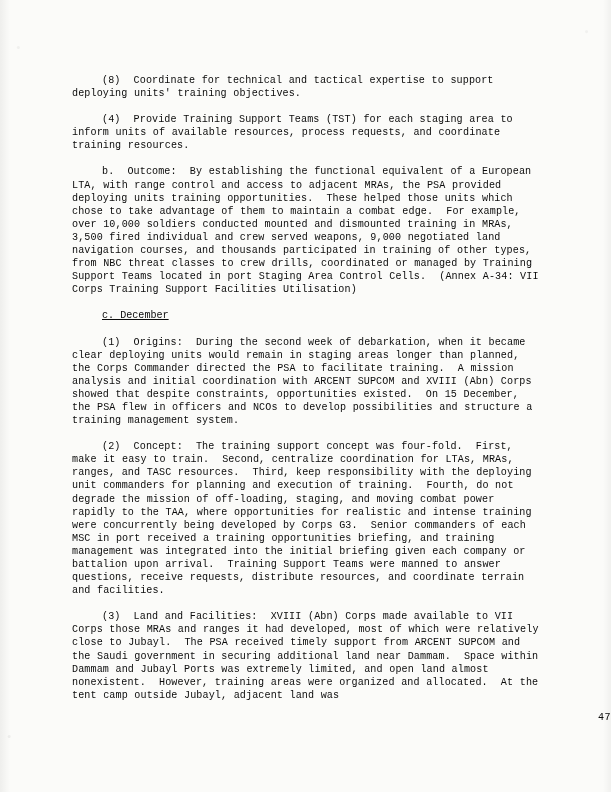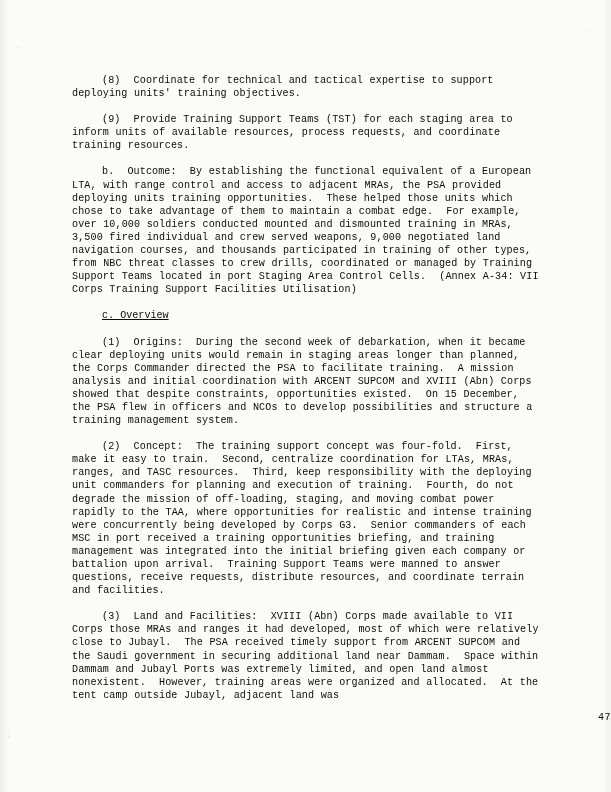--- a/index.html
+++ b/index.html
@@ -71,26 +71,26 @@
   }
 </style>
 </head>
 <body>
 
 <div class="page">
   <div class="content">
 
     <p class="para" style="text-indent: 30px;">(8)  Coordinate for technical and tactical expertise to support deploying units' training objectives.</p>
 
-    <p class="para" style="text-indent: 30px;">(9)  Provide Training Support Teams (TST) for each staging area to inform units of available resources, process requests, and coordinate training resources.</p>
+    <p class="para" style="text-indent: 30px;">(4)  Provide Training Support Teams (TST) for each staging area to inform units of available resources, process requests, and coordinate training resources.</p>
 
     <p class="para" style="text-indent: 30px;">b.  Outcome:  By establishing the functional equivalent of a European LTA, with range control and access to adjacent MRAs, the PSA provided deploying units training opportunities.  These helped those units which chose to take advantage of them to maintain a combat edge.  For example, over 10,000 soldiers conducted mounted and dismounted training in MRAs, 3,500 fired individual and crew served weapons, 9,000 negotiated land navigation courses, and thousands participated in training of other types, from NBC threat classes to crew drills, coordinated or managed by Training Support Teams located in port Staging Area Control Cells.  (Annex A-34: VII Corps Training Support Facilities Utilisation)</p>
 
     <p class="heading-line">
-      <span class="indent"></span><span class="u">c.  Overview</span>
+      <span class="indent"></span><span class="u">c.  December</span>
     </p>
 
     <p class="para" style="text-indent: 30px;">(1)  Origins:  During the second week of debarkation, when it became clear deploying units would remain in staging areas longer than planned, the Corps Commander directed the PSA to facilitate training.  A mission analysis and initial coordination with ARCENT SUPCOM and XVIII (Abn) Corps showed that despite constraints, opportunities existed.  On 15 December, the PSA flew in officers and NCOs to develop possibilities and structure a training management system.</p>
 
     <p class="para" style="text-indent: 30px;">(2)  Concept:  The training support concept was four-fold.  First, make it easy to train.  Second, centralize coordination for LTAs, MRAs, ranges, and TASC resources.  Third, keep responsibility with the deploying unit commanders for planning and execution of training.  Fourth, do not degrade the mission of off-loading, staging, and moving combat power rapidly to the TAA, where opportunities for realistic and intense training were concurrently being developed by Corps G3.  Senior commanders of each MSC in port received a training opportunities briefing, and training management was integrated into the initial briefing given each company or battalion upon arrival.  Training Support Teams were manned to answer questions, receive requests, distribute resources, and coordinate terrain and facilities.</p>
 
     <p class="para" style="text-indent: 30px;">(3)  Land and Facilities:  XVIII (Abn) Corps made available to VII Corps those MRAs and ranges it had developed, most of which were relatively close to Jubayl.  The PSA received timely support from ARCENT SUPCOM and the Saudi government in securing additional land near Dammam.  Space within Dammam and Jubayl Ports was extremely limited, and open land almost nonexistent.  However, training areas were organized and allocated.  At the tent camp outside Jubayl, adjacent land was</p>
 
   </div>
 

